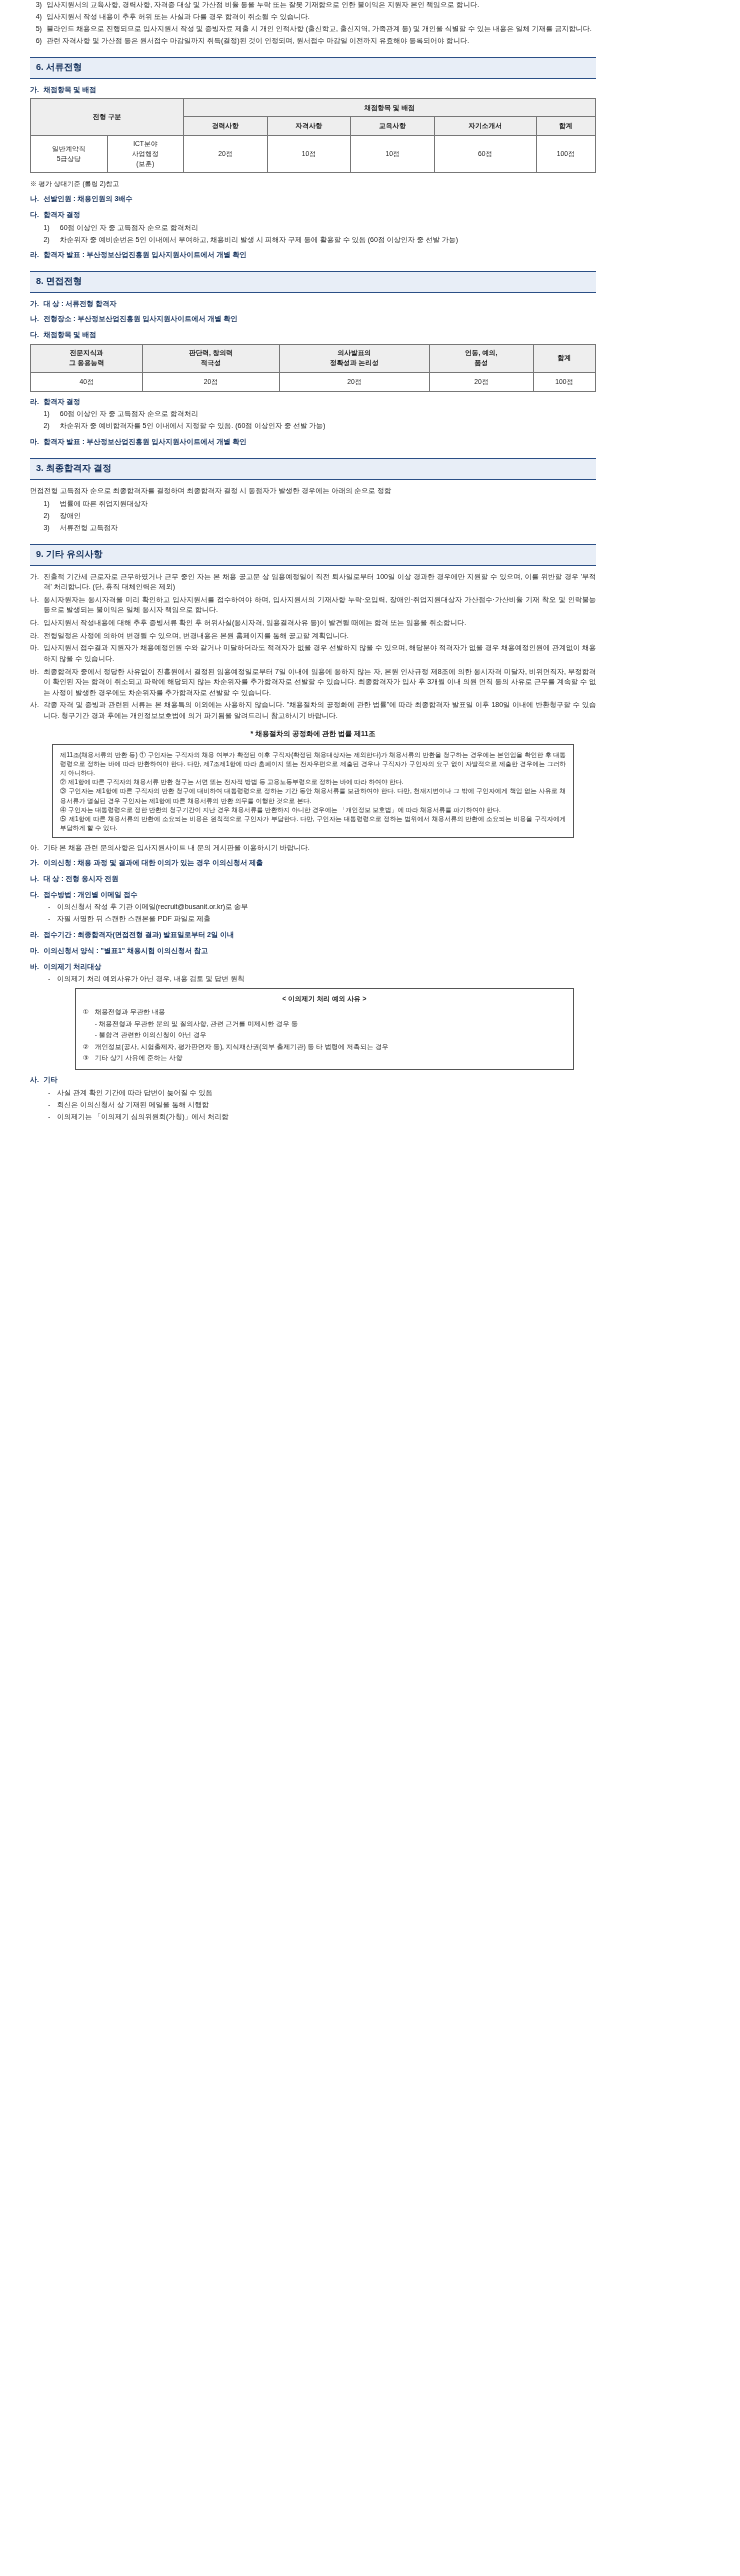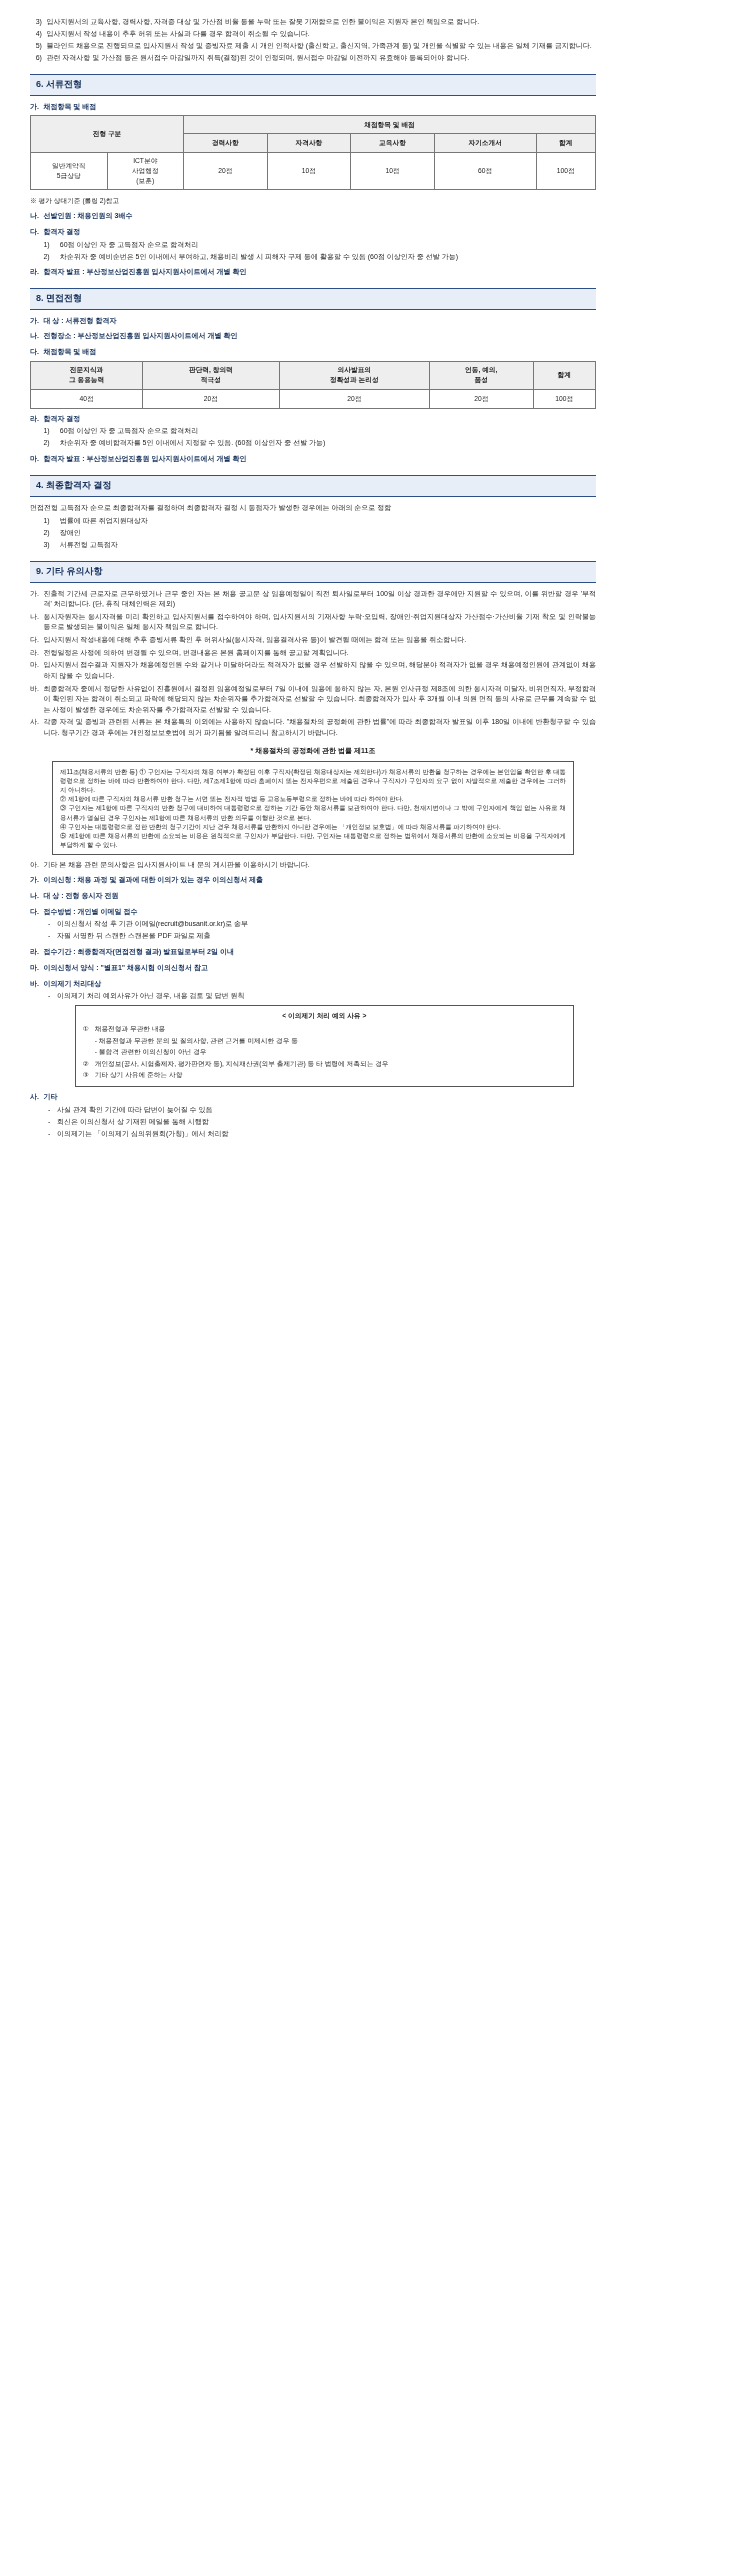--- a/index.html
+++ b/index.html
@@ -9,21 +9,21 @@
   }
   body {
     font-family: "Liberation Sans", sans-serif;
     font-size: 7px;
     color: #1a1a1a;
     line-height: 1.5;
   }
   .page {
     width: 626px;
     min-height: 2576px;
-    padding: 17px 30px 15px 30px;
+    padding: 0 30px 15px 30px;
     box-sizing: border-box;
     position: relative;
   }
   .toplist {
     margin: 0 0 7.5px 0;
     padding: 0;
     list-style: none;
   }
   .toplist li {
     display: flex;
@@ -278,21 +278,21 @@
   </div>
   <div class="sub">
     <span class="sn">2)</span>
     <span class="st">차순위자 중 예비합격자를 5인 이내에서 지정할 수 있음. (60점 이상인자 중 선발 가능)</span>
   </div>
   <div class="lvl1">
     <span class="lb">마.</span>
     <span class="lt">합격자 발표 : 부산정보산업진흥원 입사지원사이트에서 개별 확인</span>
   </div>
 
-  <div class="section-head">4. 최종합격자 결정</div>
+  <div class="section-head">3. 최종합격자 결정</div>
   <div style="margin:1.5px 0 3px 0">면접전형 고득점자 순으로 최종합격자를 결정하며 최종합격자 결정 시 동점자가 발생한 경우에는 아래의 순으로 정함</div>
   <div class="sub">
     <span class="sn">1)</span>
     <span class="st">법률에 따른 취업지원대상자</span>
   </div>
   <div class="sub">
     <span class="sn">2)</span>
     <span class="st">장애인</span>
   </div>
   <div class="sub">

